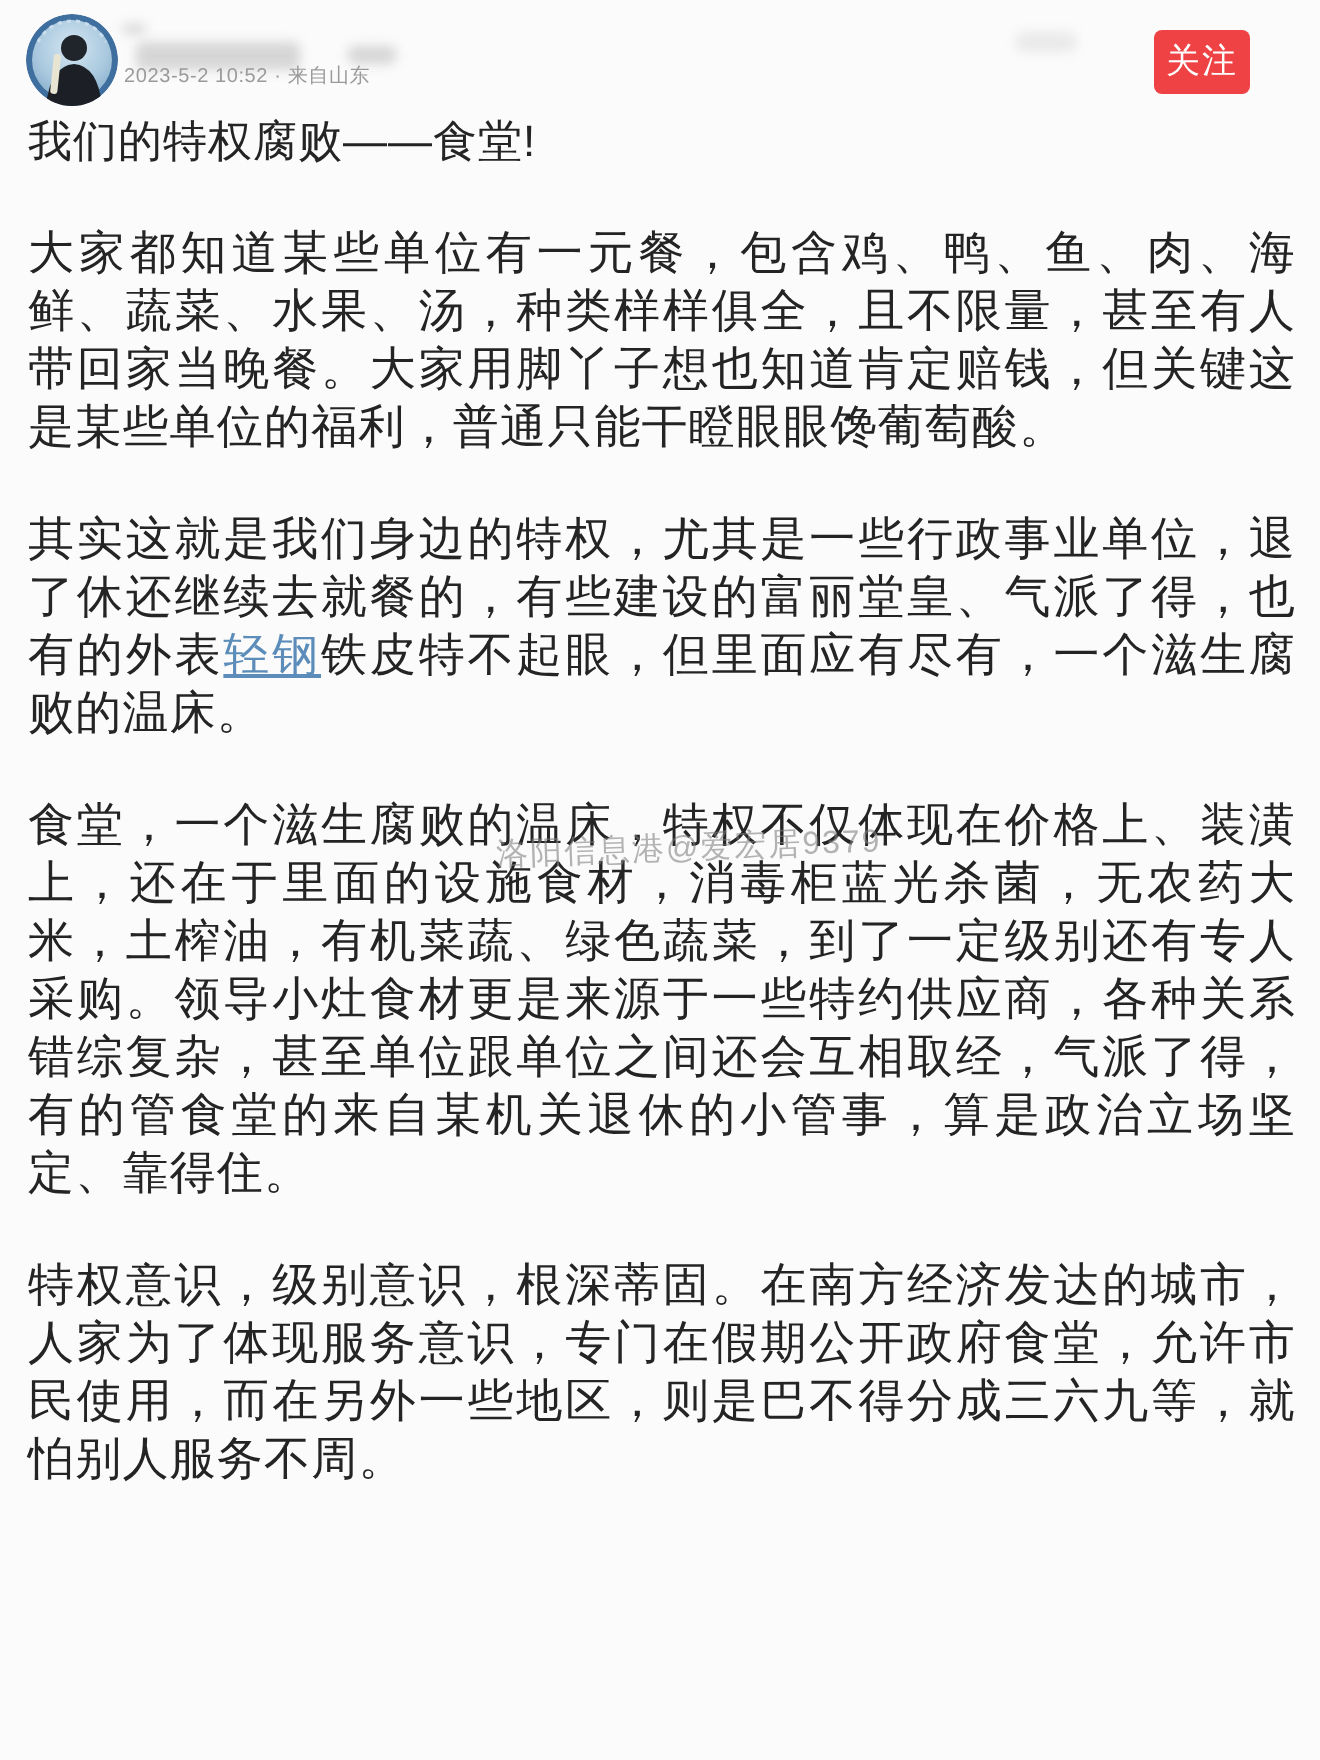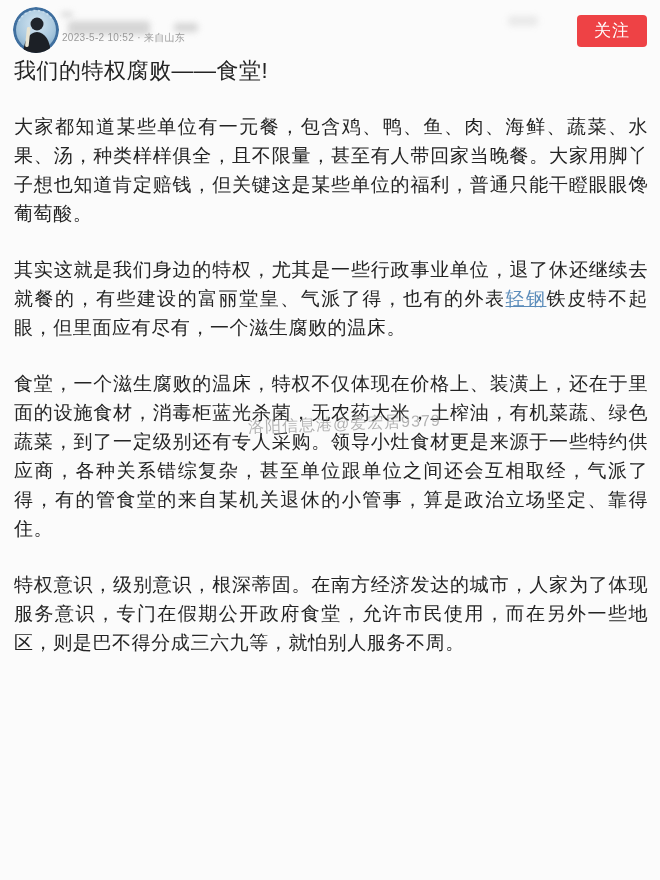--- a/index.html
+++ b/index.html
@@ -34,39 +34,39 @@
   .blur-b{left:68px;top:21px;width:82px;height:14px;}
   .blur-c{left:174px;top:23px;width:24px;height:9px;}
   .blur-d{left:508px;top:16px;width:30px;height:10px;opacity:.35;}
   .timestamp{
     position:absolute;left:62px;top:31px;
     font-size:10px;color:var(--text-muted);
     letter-spacing:.3px;white-space:nowrap;
   }
   .follow-btn{
     position:absolute;left:577px;top:15px;
-    width:70px;height:32px;
+    width:48px;height:32px;
     background:var(--accent-red);
     color:#fff;font-size:17px;line-height:32px;text-align:center;
     border:none;border-radius:4px;
     font-family:inherit;cursor:pointer;
     letter-spacing:1px;
   }
   
   .content{
     position:absolute;left:0;top:56px;width:660px;
     padding:0 12px 0 14px;
   }
   .post-title{
     font-size:22px;font-weight:400;color:var(--text-main);
     line-height:29px;letter-spacing:.5px;
   }
   .post-body p{
     margin-top:27px;
-    font-size:19px;color:var(--text-main);
+    font-size:23px;color:var(--text-main);
     line-height:29px;letter-spacing:.6px;
     text-align:justify;
   }
   .inline-link{color:var(--link-blue);cursor:pointer;text-decoration:underline;}
   
   .watermark{
     position:absolute;left:248px;top:414px;
     font-size:16px;color:rgba(125,125,125,.58);
     letter-spacing:1px;transform:rotate(-2deg);
     white-space:nowrap;pointer-events:none;

